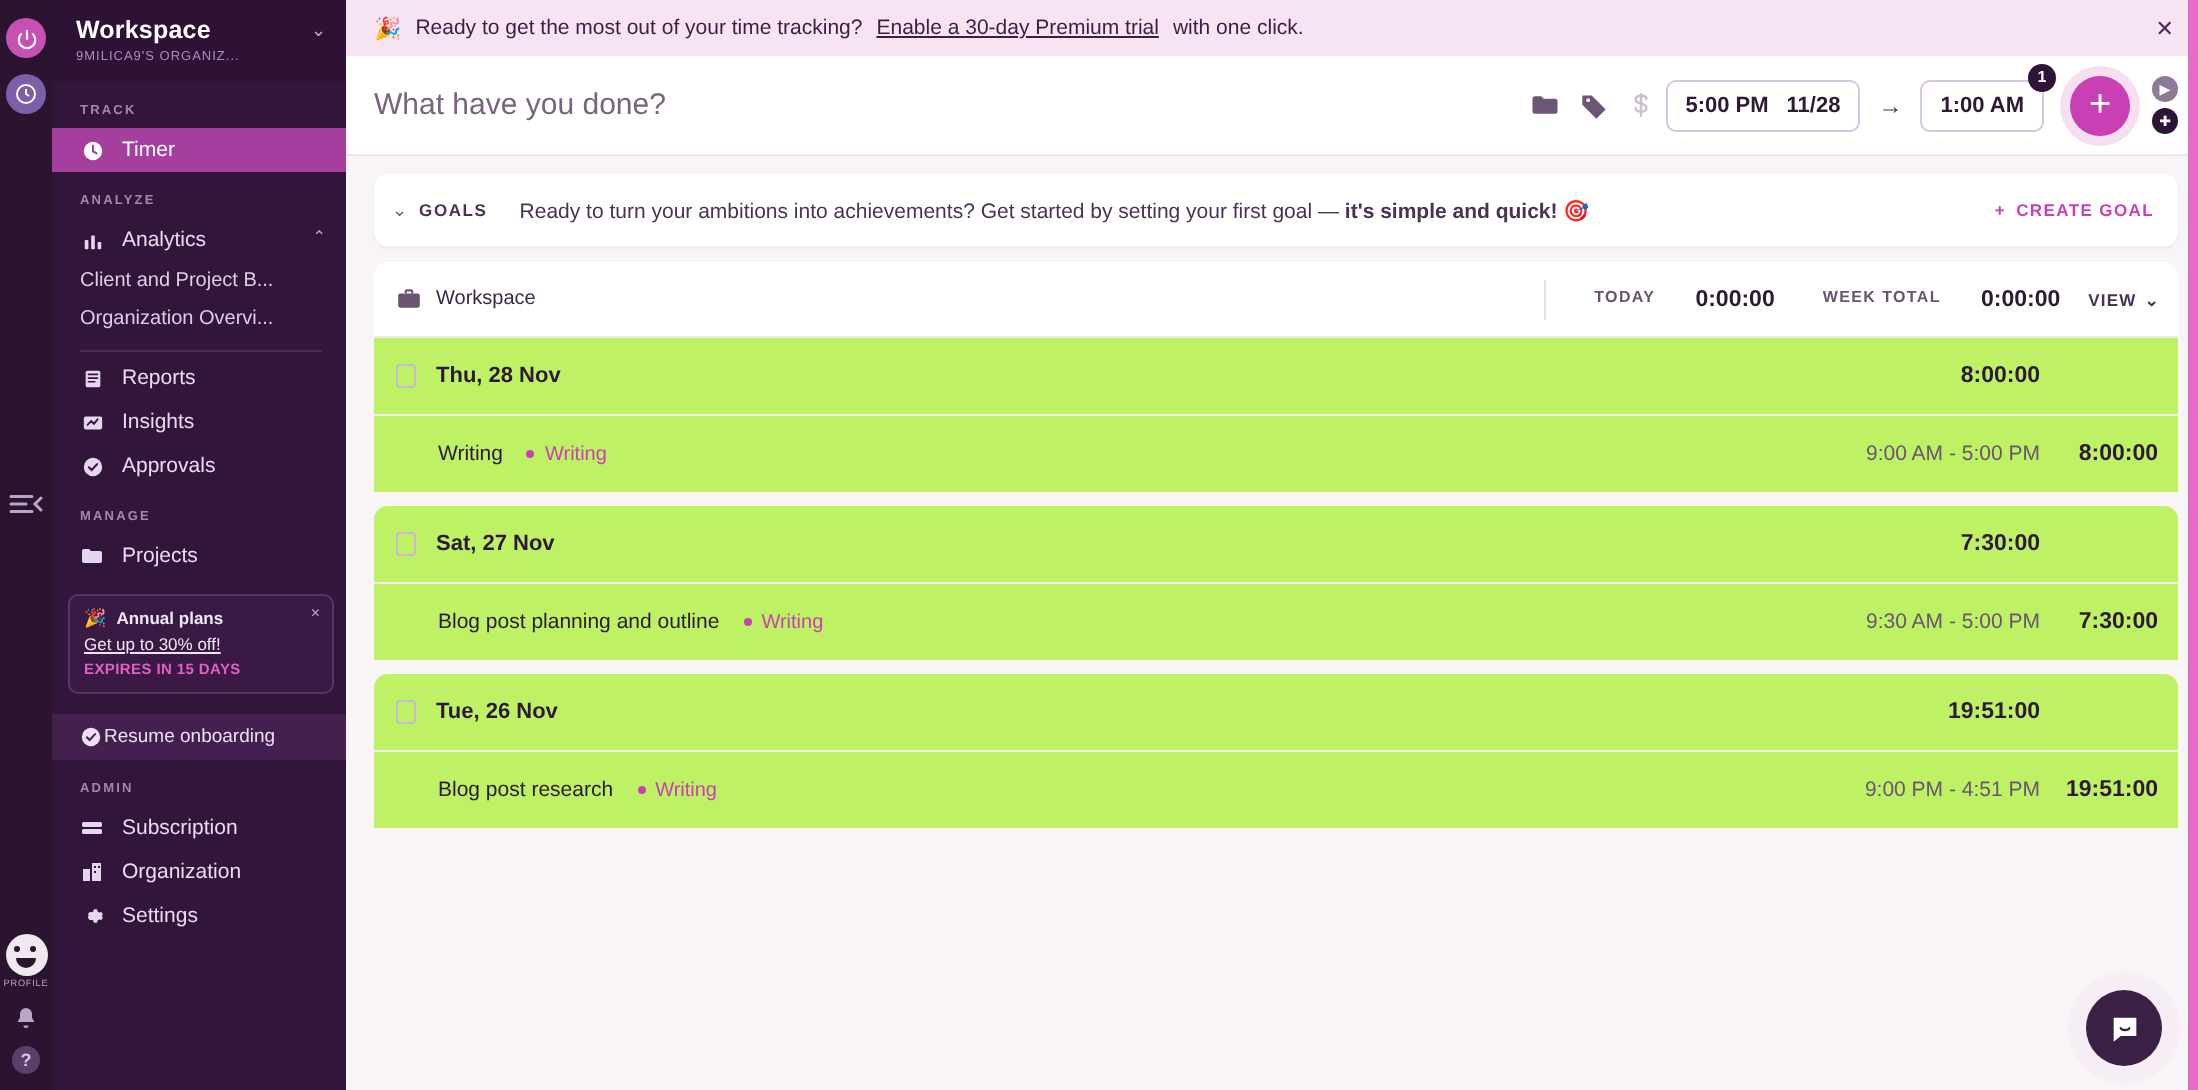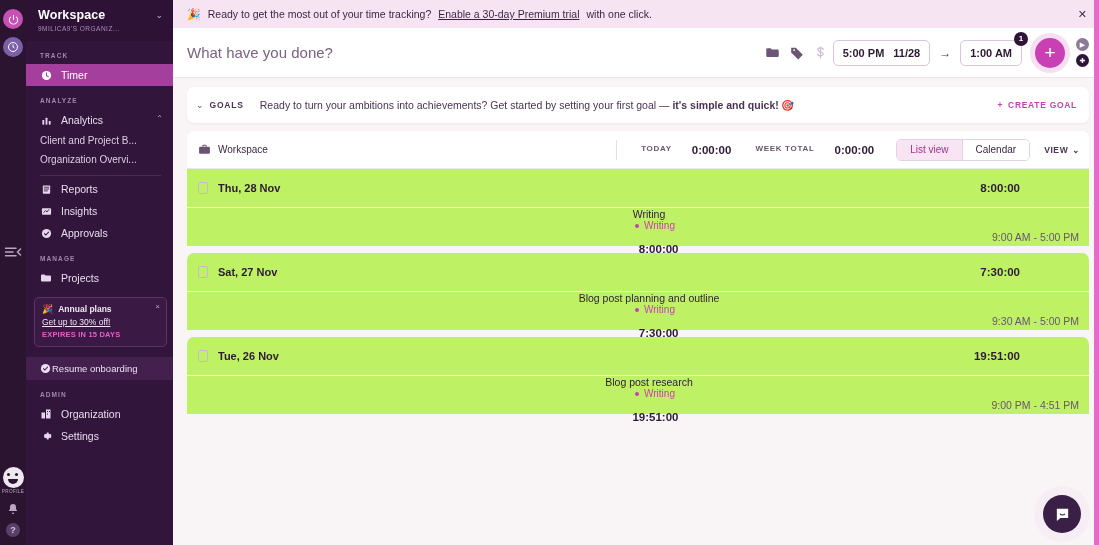--- a/index.html
+++ b/index.html
@@ -186,21 +186,21 @@
   .daygroup { margin: 0 10px 0 14px; background: #bef264; }
   .daygroup.first { border-radius: 0; }
   .daygroup + .daygroup { margin-top: 7px; border-radius: 7px 7px 0 0; }
   .day-head {
     height: 39px; display: flex; align-items: center; padding: 0 10px 0 11px;
     border-bottom: 1px solid #f5ecf1;
   }
   .cbox { width: 10px; height: 12px; border: 1px solid #cbb7d2; border-radius: 2px; margin-right: 10px; flex: none; }
   .day-name { font-size: 11px; font-weight: bold; color: #2e1a36; }
   .day-total { margin-left: auto; font-size: 11.5px; font-weight: bold; color: #2e1a36; padding-right: 59px; }
-  .task-row { height: 38px; display: flex; align-items: center; padding: 0 10px 0 32px; flex-direction: column; }
+  .task-row { height: 38px; display: flex; align-items: center; padding: 0 10px 0 32px; }
   .task-name { font-size: 10.5px; color: #2e1a36; }
   .task-tag { font-size: 10px; color: #c93fb4; margin-left: 12px; display: flex; align-items: center; gap: 5px; }
   .tag-dot { width: 4px; height: 4px; border-radius: 50%; background: #c93fb4; }
   .task-span { margin-left: auto; font-size: 10.5px; color: #6b5472; }
   .task-total { font-size: 11.5px; font-weight: bold; color: #2e1a36; width: 59px; text-align: right; }
 
   .chat {
     position: absolute; right: 18px; bottom: 12px; width: 38px; height: 38px;
     border-radius: 50%; background: #3a2046; display: flex; align-items: center; justify-content: center;
     box-shadow: 0 0 0 9px rgba(244,234,242,.55); z-index: 50;
@@ -329,20 +329,29 @@
     <span class="ico">
       <svg width="11" height="11" viewBox="0 0 24 24" fill="#ecdff2">
           <circle cx="12" cy="12" r="10"></circle>
           <path d="M7.5 12.3l3 3 6-6.5" stroke="#43204e" stroke-width="2.2" fill="none" stroke-linecap="round"></path>
         </svg>
     </span>
     <span>Resume onboarding</span>
   </div>
 
   <div class="sec-label">ADMIN</div>
+  <div class="nav-item">
+    <span class="ico">
+      <svg width="12" height="12" viewBox="0 0 24 24" fill="#e4d6ec">
+          <rect x="2" y="6" width="20" height="5" rx="1.5"></rect>
+          <rect x="2" y="13" width="20" height="5" rx="1.5"></rect>
+        </svg>
+    </span>
+    <span>Subscription</span>
+  </div>
   <div class="nav-item">
     <span class="ico">
       <svg width="12" height="12" viewBox="0 0 24 24" fill="#e4d6ec">
           <rect x="3" y="9" width="7" height="12"></rect>
           <rect x="12" y="3" width="9" height="18"></rect>
           <rect x="14" y="6" width="2" height="2" fill="#32153b"></rect>
           <rect x="18" y="6" width="2" height="2" fill="#32153b"></rect>
           <rect x="14" y="11" width="2" height="2" fill="#32153b"></rect>
         </svg>
     </span>
@@ -424,24 +433,20 @@
     </span>
     <span class="wsbar-name">Workspace</span>
     <span class="wsbar-divider"></span>
     <span class="stat">
       <span class="stat-lbl">TODAY</span>
       <span class="stat-val">0:00:00</span>
     </span>
     <span class="stat">
       <span class="stat-lbl">WEEK TOTAL</span>
       <span class="stat-val">0:00:00</span>
-    </span>
-    <span class="viewtoggle">
-      <span class="vt-btn active">List view</span>
-      <span class="vt-btn">Calendar</span>
     </span>
     <span class="view-menu">
       <span>VIEW</span>
       <span>⌄</span>
     </span>
   </div>
 
   <div class="daygroup first">
     <div class="day-head">
       <span class="cbox"></span>

